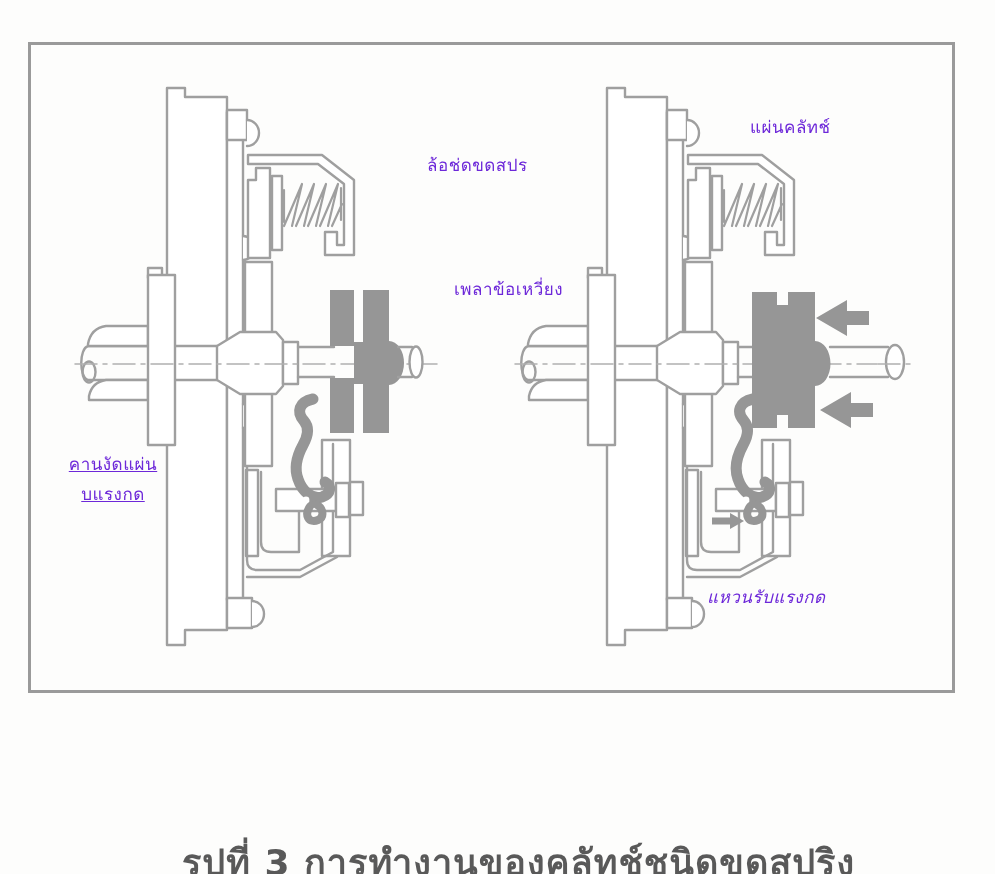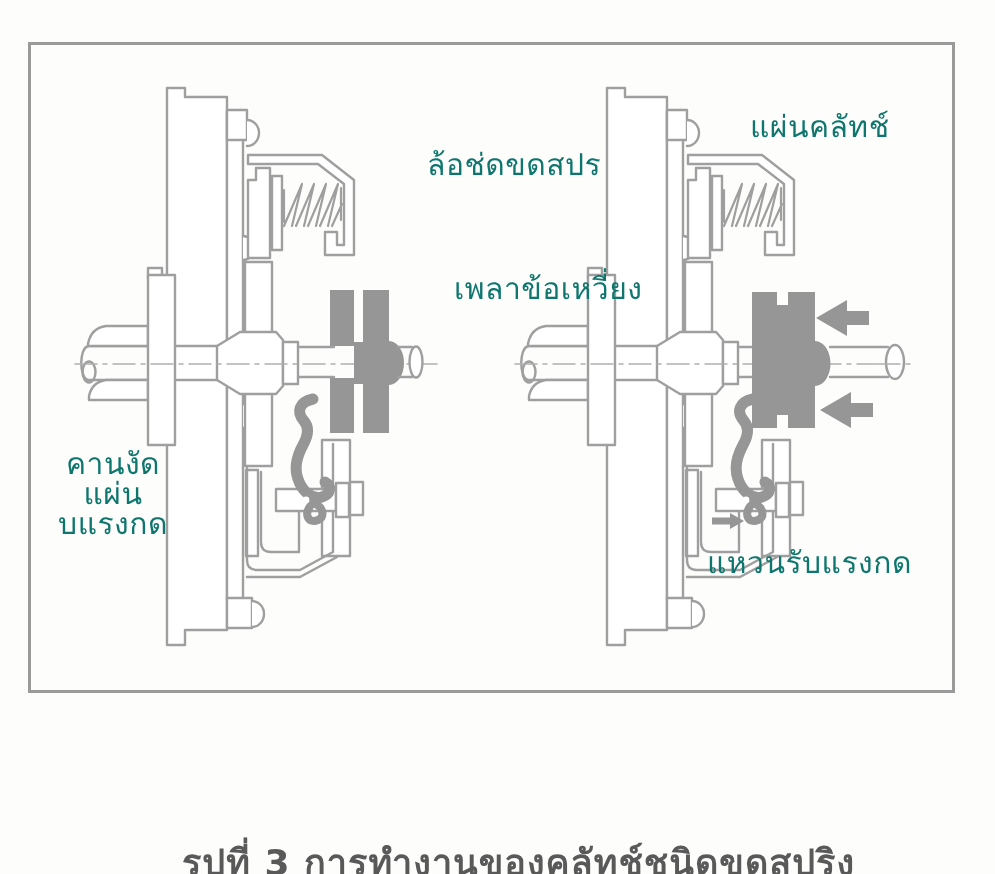--- a/index.html
+++ b/index.html
@@ -12,30 +12,30 @@
   .page{position:absolute;inset:0;}
   .frame{
     position:absolute;left:28px;top:42px;
     width:921px;height:645px;
     border:3px solid #9a9a9a;
     background:transparent;
   }
   .fig{position:absolute;left:0;top:0;}
   .lbl{
     position:absolute;
-    color:#0f766e;
-    font-size:30px;line-height:30px;
+    color:#6d28d9;
+    font-size:17px;line-height:30px;
     white-space:nowrap;
     letter-spacing:0.5px;
   }
   .lbl-flywheel{left:427px;top:150px;}
   .lbl-crankshaft{left:422px;top:274px;margin-left:32px;}
   .lbl-clutchplate{left:750px;top:112px;}
-  .lbl-lever{left:48px;top:449px;width:130px;white-space:normal;text-align:center;}
-  .lbl-ring{left:707px;top:548px;}
+  .lbl-lever{left:48px;top:449px;width:130px;white-space:normal;text-align:center;text-decoration:underline;}
+  .lbl-ring{left:707px;top:582px;font-style:italic;}
   .caption{
     position:absolute;top:802px;left:0;width:100%;
     box-sizing:border-box;padding-left:42px;
     text-align:center;
     font-size:36px;font-weight:bold;
     color:#595959;
     letter-spacing:1px;
     margin-top:32px;
   }
 </style>

